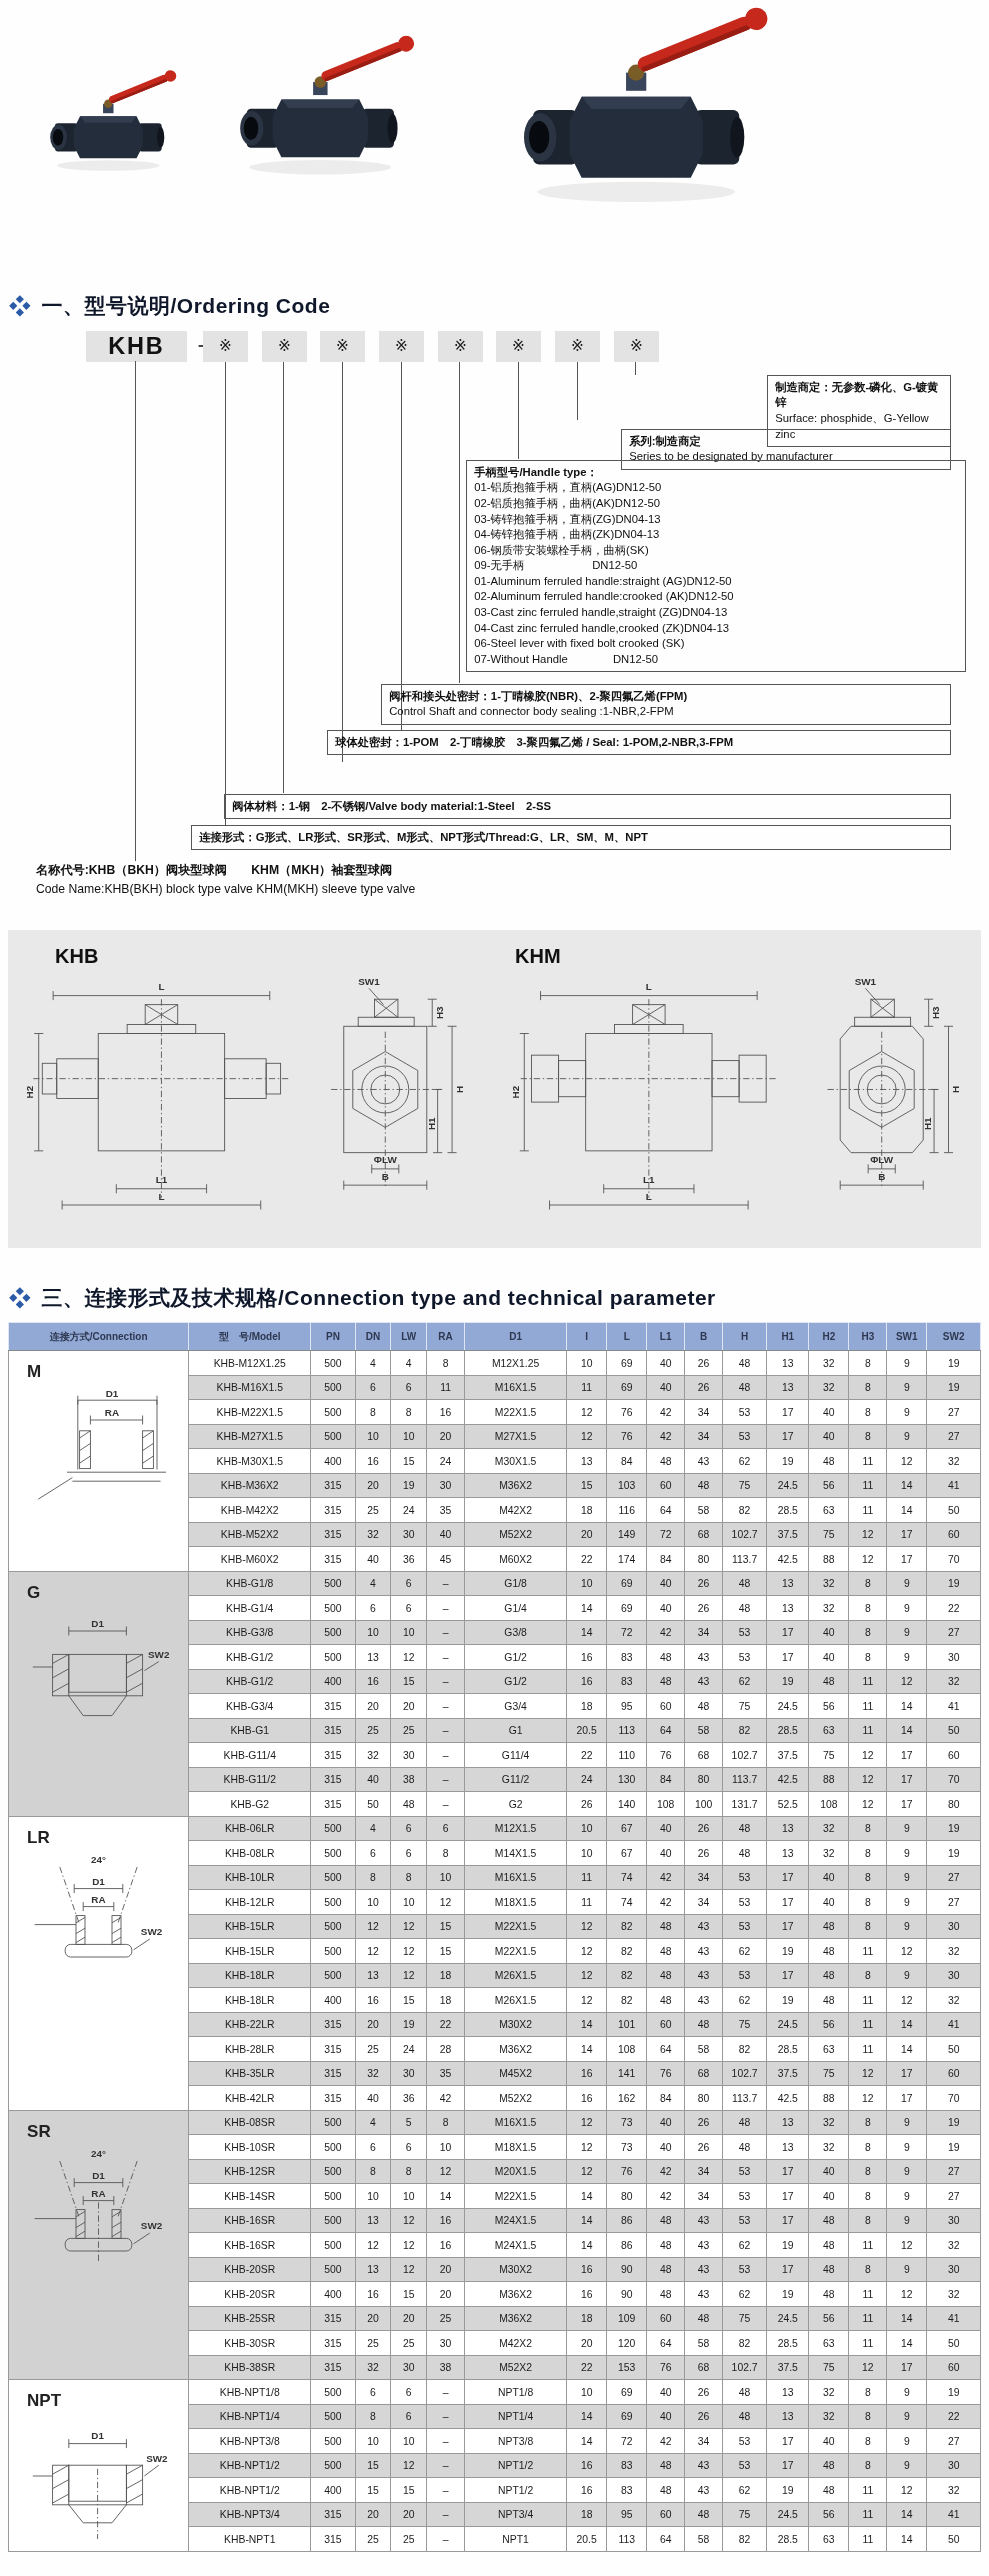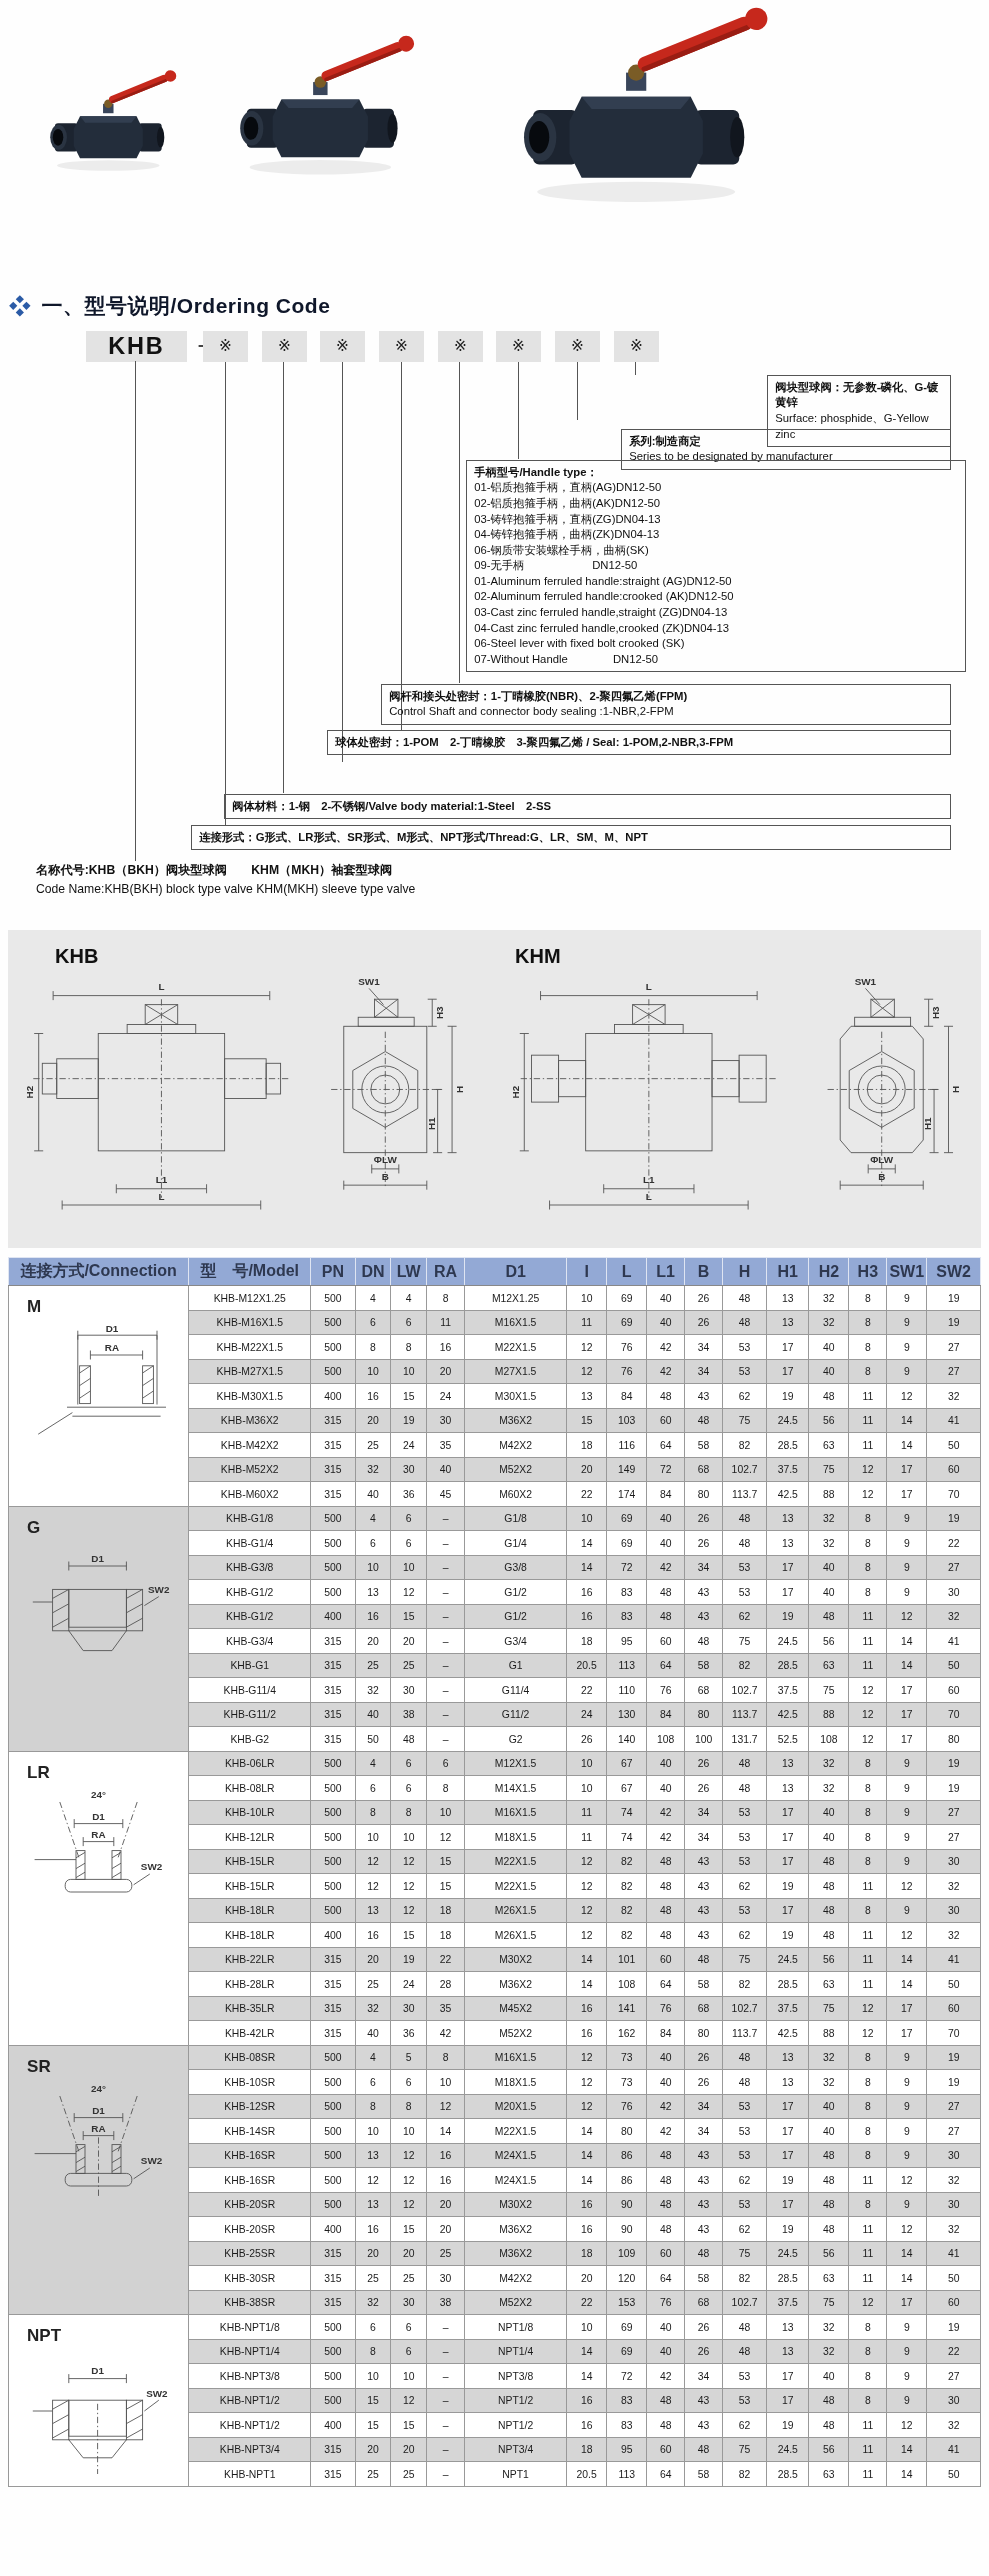--- a/index.html
+++ b/index.html
@@ -40,21 +40,21 @@
   .dim-panel{position:relative;margin:7.2px 8.1px 0 8.1px;width:973px;height:318px;background:#e9e9e9;}
   .dim-label{position:absolute;font-size:20px;font-weight:700;color:#111;}
   .dim-label-khb{left:47px;top:14.4px;} .dim-label-khm{left:507px;top:14.4px;}
   .draw{position:absolute;left:0;top:23.5px;}
   .draw line,.draw rect,.draw polygon,.draw circle,.draw path{stroke:#555;fill:none;stroke-width:1;}
   .draw text{fill:#333;font:11px "Liberation Sans",sans-serif;stroke:none;font-weight:700;}
   .cl{stroke-dasharray:7 3 1.5 3;}
   
   table.params{border-collapse:collapse;table-layout:fixed;width:973px;margin:9px 0 0 8.1px;
                border:1.4px solid #666;}
-  table.params th{background:#93a9d5;color:#2e3850;font-weight:700;font-size:16px;height:27px;
+  table.params th{background:#93a9d5;color:#2e3850;font-weight:700;font-size:10px;height:27px;
                   border:0.9px solid #dfe5f2;border-bottom:0.9px solid #888;padding:0;}
   table.params td{border:0.9px solid #999;text-align:center;font-size:10.4px;height:23.5px;padding:0;
                   color:#1c1c1c;overflow:hidden;white-space:nowrap;}
   tr.rw td{background:#ffffff;} tr.rg td{background:#d6d6d6;}
   td.conn{vertical-align:top;padding:0;}
   tr.rw td.conn-w, tr.rg td.conn-w{background:#ffffff;}
   tr.rw td.conn-g, tr.rg td.conn-g{background:#d2d2d2;}
   .conn-label{font-size:17px;font-weight:700;color:#222;padding:10.8px 0 0 18px;text-align:left;}
   .conn-sketch{display:block;margin:1.8px auto 0 auto;}
   .conn-sketch line,.conn-sketch rect,.conn-sketch polygon,.conn-sketch path,.conn-sketch ellipse
@@ -119,21 +119,21 @@
     <div class="dl dl8"></div>
   <span class="ph" style="left: 167px;">※</span>
       <span class="ph" style="left: 226px;">※</span>
       <span class="ph" style="left: 284px;">※</span>
       <span class="ph" style="left: 343px;">※</span>
       <span class="ph" style="left: 402px;">※</span>
       <span class="ph" style="left: 460px;">※</span>
       <span class="ph" style="left: 519px;">※</span>
       <span class="ph" style="left: 578px;">※</span>
       <div class="ann ann-surface">
-        <div class="line">阀块型球阀：无参数-磷化、G-镀黄锌</div>
+        <div class="line">制造商定：无参数-磷化、G-镀黄锌</div>
         <div class="line">Surface: phosphide、G-Yellow zinc</div>
       </div>
       <div class="ann ann-series">
         <div class="line">系列:制造商定</div>
         <div class="line">Series to be designated by manufacturer</div>
       </div>
       <div class="ann ann-handle">
         <div class="line">手柄型号/Handle type：</div>
         <div class="line">01-铝质抱箍手柄，直柄(AG)DN12-50</div>
         <div class="line">02-铝质抱箍手柄，曲柄(AK)DN12-50</div>
@@ -298,20 +298,31 @@
           <line x1="103" y1="213" x2="103" y2="223"></line>
         <text x="88" y="212" text-anchor="middle">ΦLW</text>
         <line x1="42" y1="236" x2="134" y2="236"></line>
           <line x1="42" y1="231" x2="42" y2="241"></line>
           <line x1="134" y1="231" x2="134" y2="241"></line>
         <text x="88" y="230" text-anchor="middle">B</text>
       </g>
     </svg>
   </div>
 
+  <div class="sec-head" style="margin-top:34px">
+    <svg class="bullet" viewBox="0 0 24 24">
+      <g fill="#2b5ba6">
+          <rect x="8.8" y="1.5" width="6.4" height="6.4" transform="rotate(45 12 4.7)"></rect>
+      <rect x="1.5" y="8.8" width="6.4" height="6.4" transform="rotate(45 4.7 12)"></rect>
+      <rect x="16.1" y="8.8" width="6.4" height="6.4" transform="rotate(45 19.3 12)"></rect>
+      <rect x="8.8" y="16.1" width="6.4" height="6.4" transform="rotate(45 12 19.3)"></rect>
+        </g>
+    </svg>
+    <div class="sec-title">三、连接形式及技术规格/Connection type and technical parameter</div>
+  </div>
 
   <table class="params" id="param-table">
     <colgroup>
       <col style="width:171px">
         <col style="width:116px">
         <col style="width:42px">
         <col style="width:34px">
       <col style="width:34px">
         <col style="width:36px">
         <col style="width:97px">

